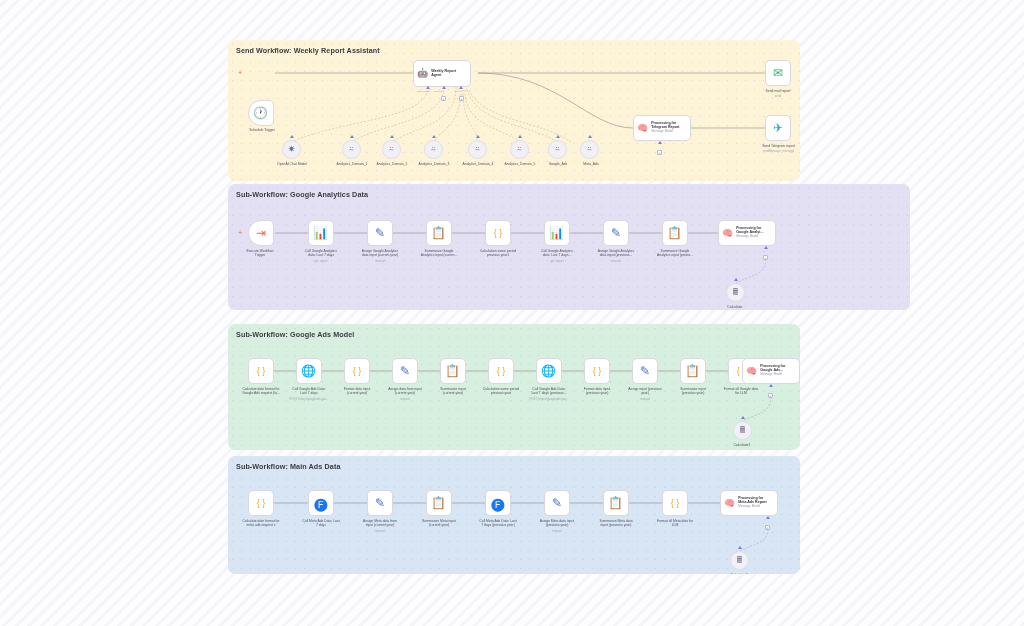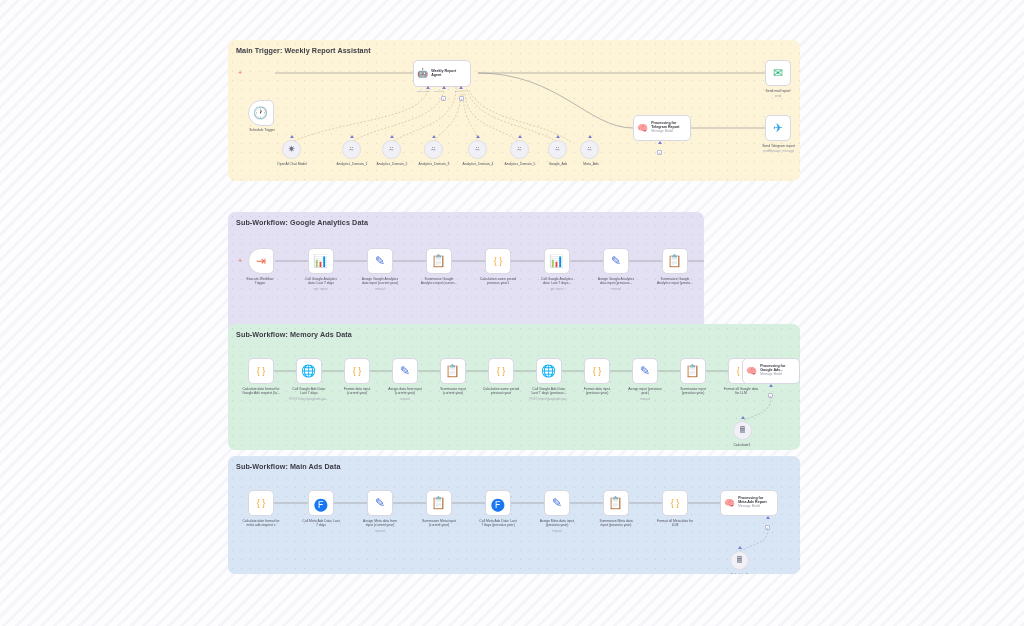--- a/index.html
+++ b/index.html
@@ -32,21 +32,21 @@
     color: #3b3b44;
     letter-spacing: 0.1px;
     white-space: nowrap;
   }
   .dotgrid {
     position: absolute; inset: 0;
     background-image: radial-gradient(circle, rgba(120,120,150,.22) 0.6px, transparent 0.7px);
     background-size: 9px 9px;
   }
   .panel.main   { left:228px; top:40px;  width:572px; height:141px; background:#fdf4d8; }
-  .panel.ga     { left:228px; top:212px; width:476px; height:126px; background:#e3e0f4; }
+  .panel.ga     { left:228px; top:184px; width:682px; height:126px; background:#e3e0f4; }
   .panel.gads   { left:228px; top:324px; width:572px; height:126px; background:#d7efdf; }
   .panel.meta   { left:228px; top:456px; width:572px; height:118px; background:#d7e5f5; }
 
   
   .node {
     position: absolute;
     width: 26px; height: 26px;
     background: #ffffff;
     border: 1px solid #d8d8e2;
     border-radius: 5px;
@@ -133,21 +133,21 @@
     border-left:2px solid transparent;
     border-right:2px solid transparent;
     border-bottom:3px solid #7b7bd6;
   }
 </style>
 </head>
 <body>
 
 <div class="panel main">
   <div class="dotgrid"></div>
-  <div class="panel-title">Main Trigger: Weekly Report Assistant</div>
+  <div class="panel-title">Send Workflow: Weekly Report Assistant</div>
 
   <svg class="wires" width="572" height="141">
 
     <path d="M47,33 L185,33" stroke="#9a9a9a" stroke-width="0.7" fill="none"></path>
 
     <path d="M250,33 L545,33" stroke="#9a9a9a" stroke-width="0.7" fill="none"></path>
 
     <path d="M250,33 C330,33 360,88 405,88" stroke="#9a9a9a" stroke-width="0.7" fill="none"></path>
 
     <path d="M463,88 L545,88" stroke="#9a9a9a" stroke-width="0.7" fill="none"></path>
@@ -347,21 +347,21 @@
 
   <div class="rnode" style="left:498px;top:99px;">
     <span class="glyph">🖩</span>
   </div>
   <div class="tri" style="left:506px;top:94px;"></div>
   <div class="nlabel" style="left:480px;top:121px;width:54px;">Calculator</div>
 </div>
 
 <div class="panel gads">
   <div class="dotgrid"></div>
-  <div class="panel-title">Sub-Workflow: Memory Ads Data</div>
+  <div class="panel-title">Sub-Workflow: Google Ads Model</div>
 
   <svg class="wires" width="572" height="126">
     <g stroke="#9a9a9a" stroke-width="0.7" fill="none">
       <path d="M46,47 L68,47"></path>
         <path d="M94,47 L116,47"></path>
       <path d="M142,47 L164,47"></path>
         <path d="M190,47 L212,47"></path>
       <path d="M238,47 L260,47"></path>
         <path d="M286,47 L308,47"></path>
       <path d="M334,47 L356,47"></path>

